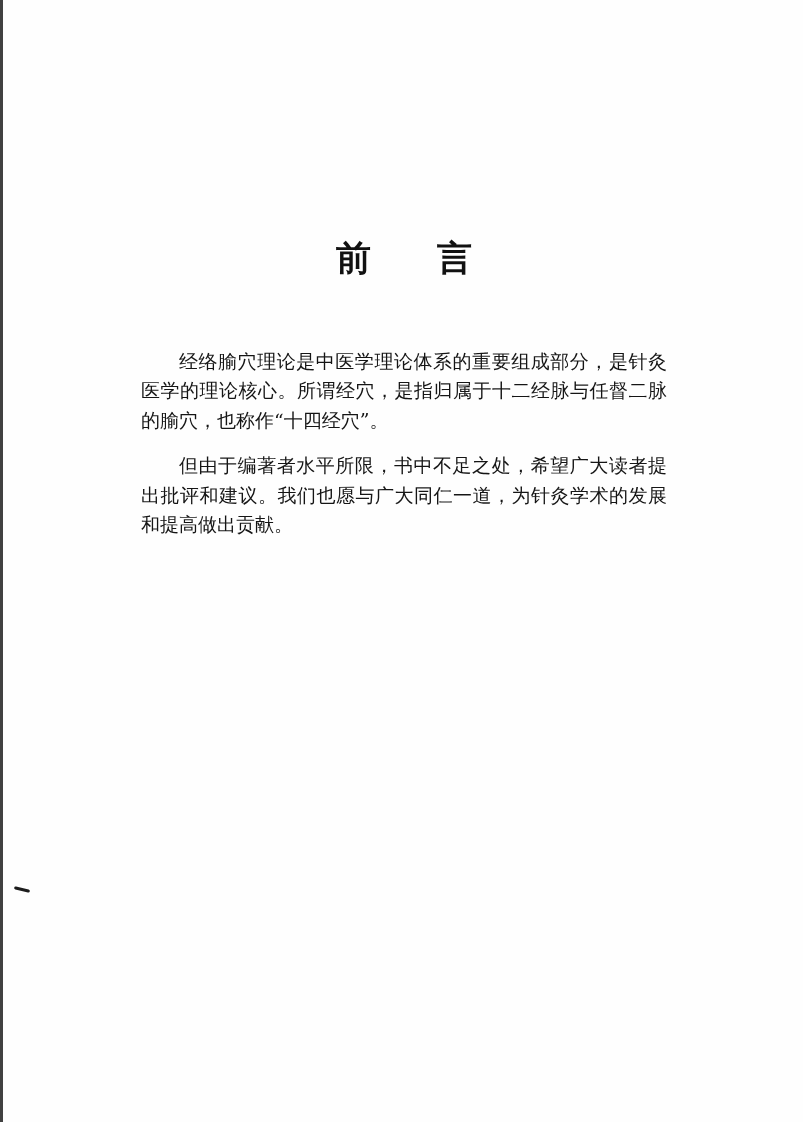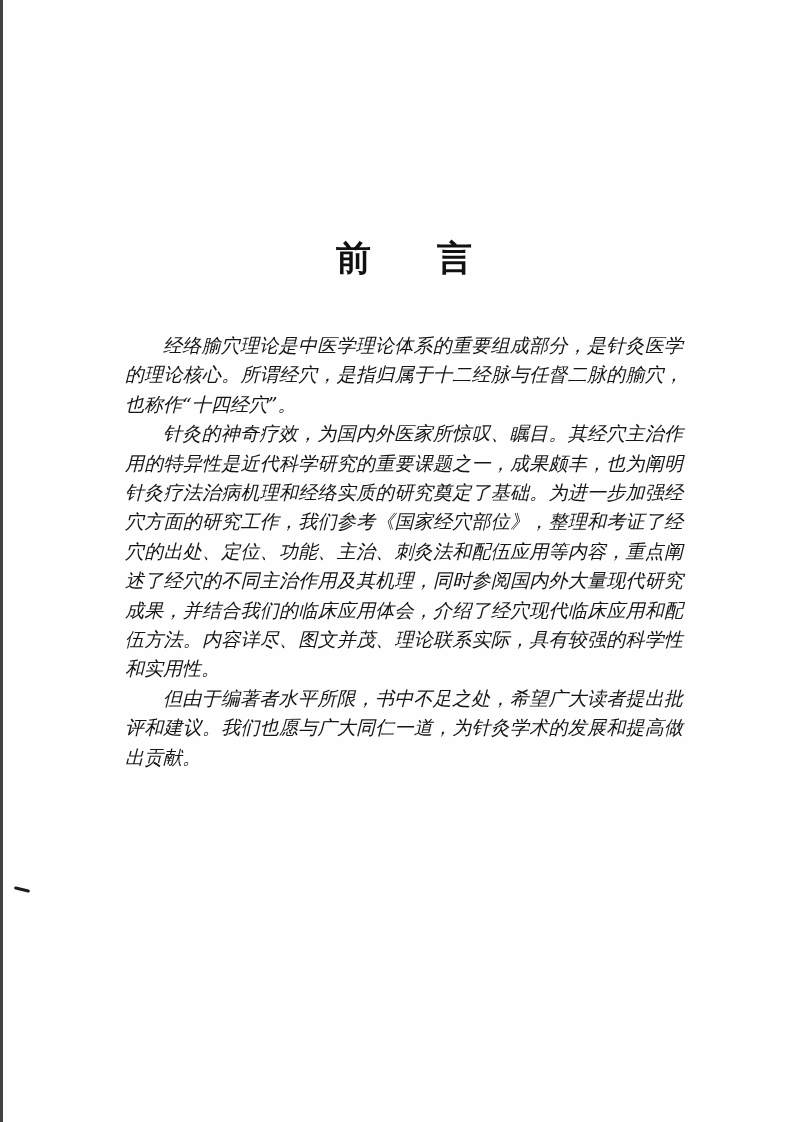--- a/index.html
+++ b/index.html
@@ -54,39 +54,37 @@
     top: 331px;
     left: 125px;
     width: 558px;
     color: #151515;
     font-size: 19px;
     line-height: 29.4px;
     text-align: justify;
     text-justify: inter-ideograph;
   }
   .body-text p {
-    margin: 0;
+    margin: 16px;
     padding: 0;
     text-indent: 2em;
     word-break: break-all;
-    font-style: italic;
   }
 </style>
 </head>
 <body>
 
 <div class="page">
 
   <div class="scan-edge"></div>
   <div class="smudge"></div>
 
   <h1 class="doc-title">
     <span>前</span>
     <span>言</span>
   </h1>
 
   <div class="body-text">
     <p>经络腧穴理论是中医学理论体系的重要组成部分，是针灸医学的理论核心。所谓经穴，是指归属于十二经脉与任督二脉的腧穴，也称作“十四经穴”。</p>
-    <p>针灸的神奇疗效，为国内外医家所惊叹、瞩目。其经穴主治作用的特异性是近代科学研究的重要课题之一，成果颇丰，也为阐明针灸疗法治病机理和经络实质的研究奠定了基础。为进一步加强经穴方面的研究工作，我们参考《国家经穴部位》，整理和考证了经穴的出处、定位、功能、主治、刺灸法和配伍应用等内容，重点阐述了经穴的不同主治作用及其机理，同时参阅国内外大量现代研究成果，并结合我们的临床应用体会，介绍了经穴现代临床应用和配伍方法。内容详尽、图文并茂、理论联系实际，具有较强的科学性和实用性。</p>
     <p>但由于编著者水平所限，书中不足之处，希望广大读者提出批评和建议。我们也愿与广大同仁一道，为针灸学术的发展和提高做出贡献。</p>
   </div>
 
 </div>
 
 </body></html>

